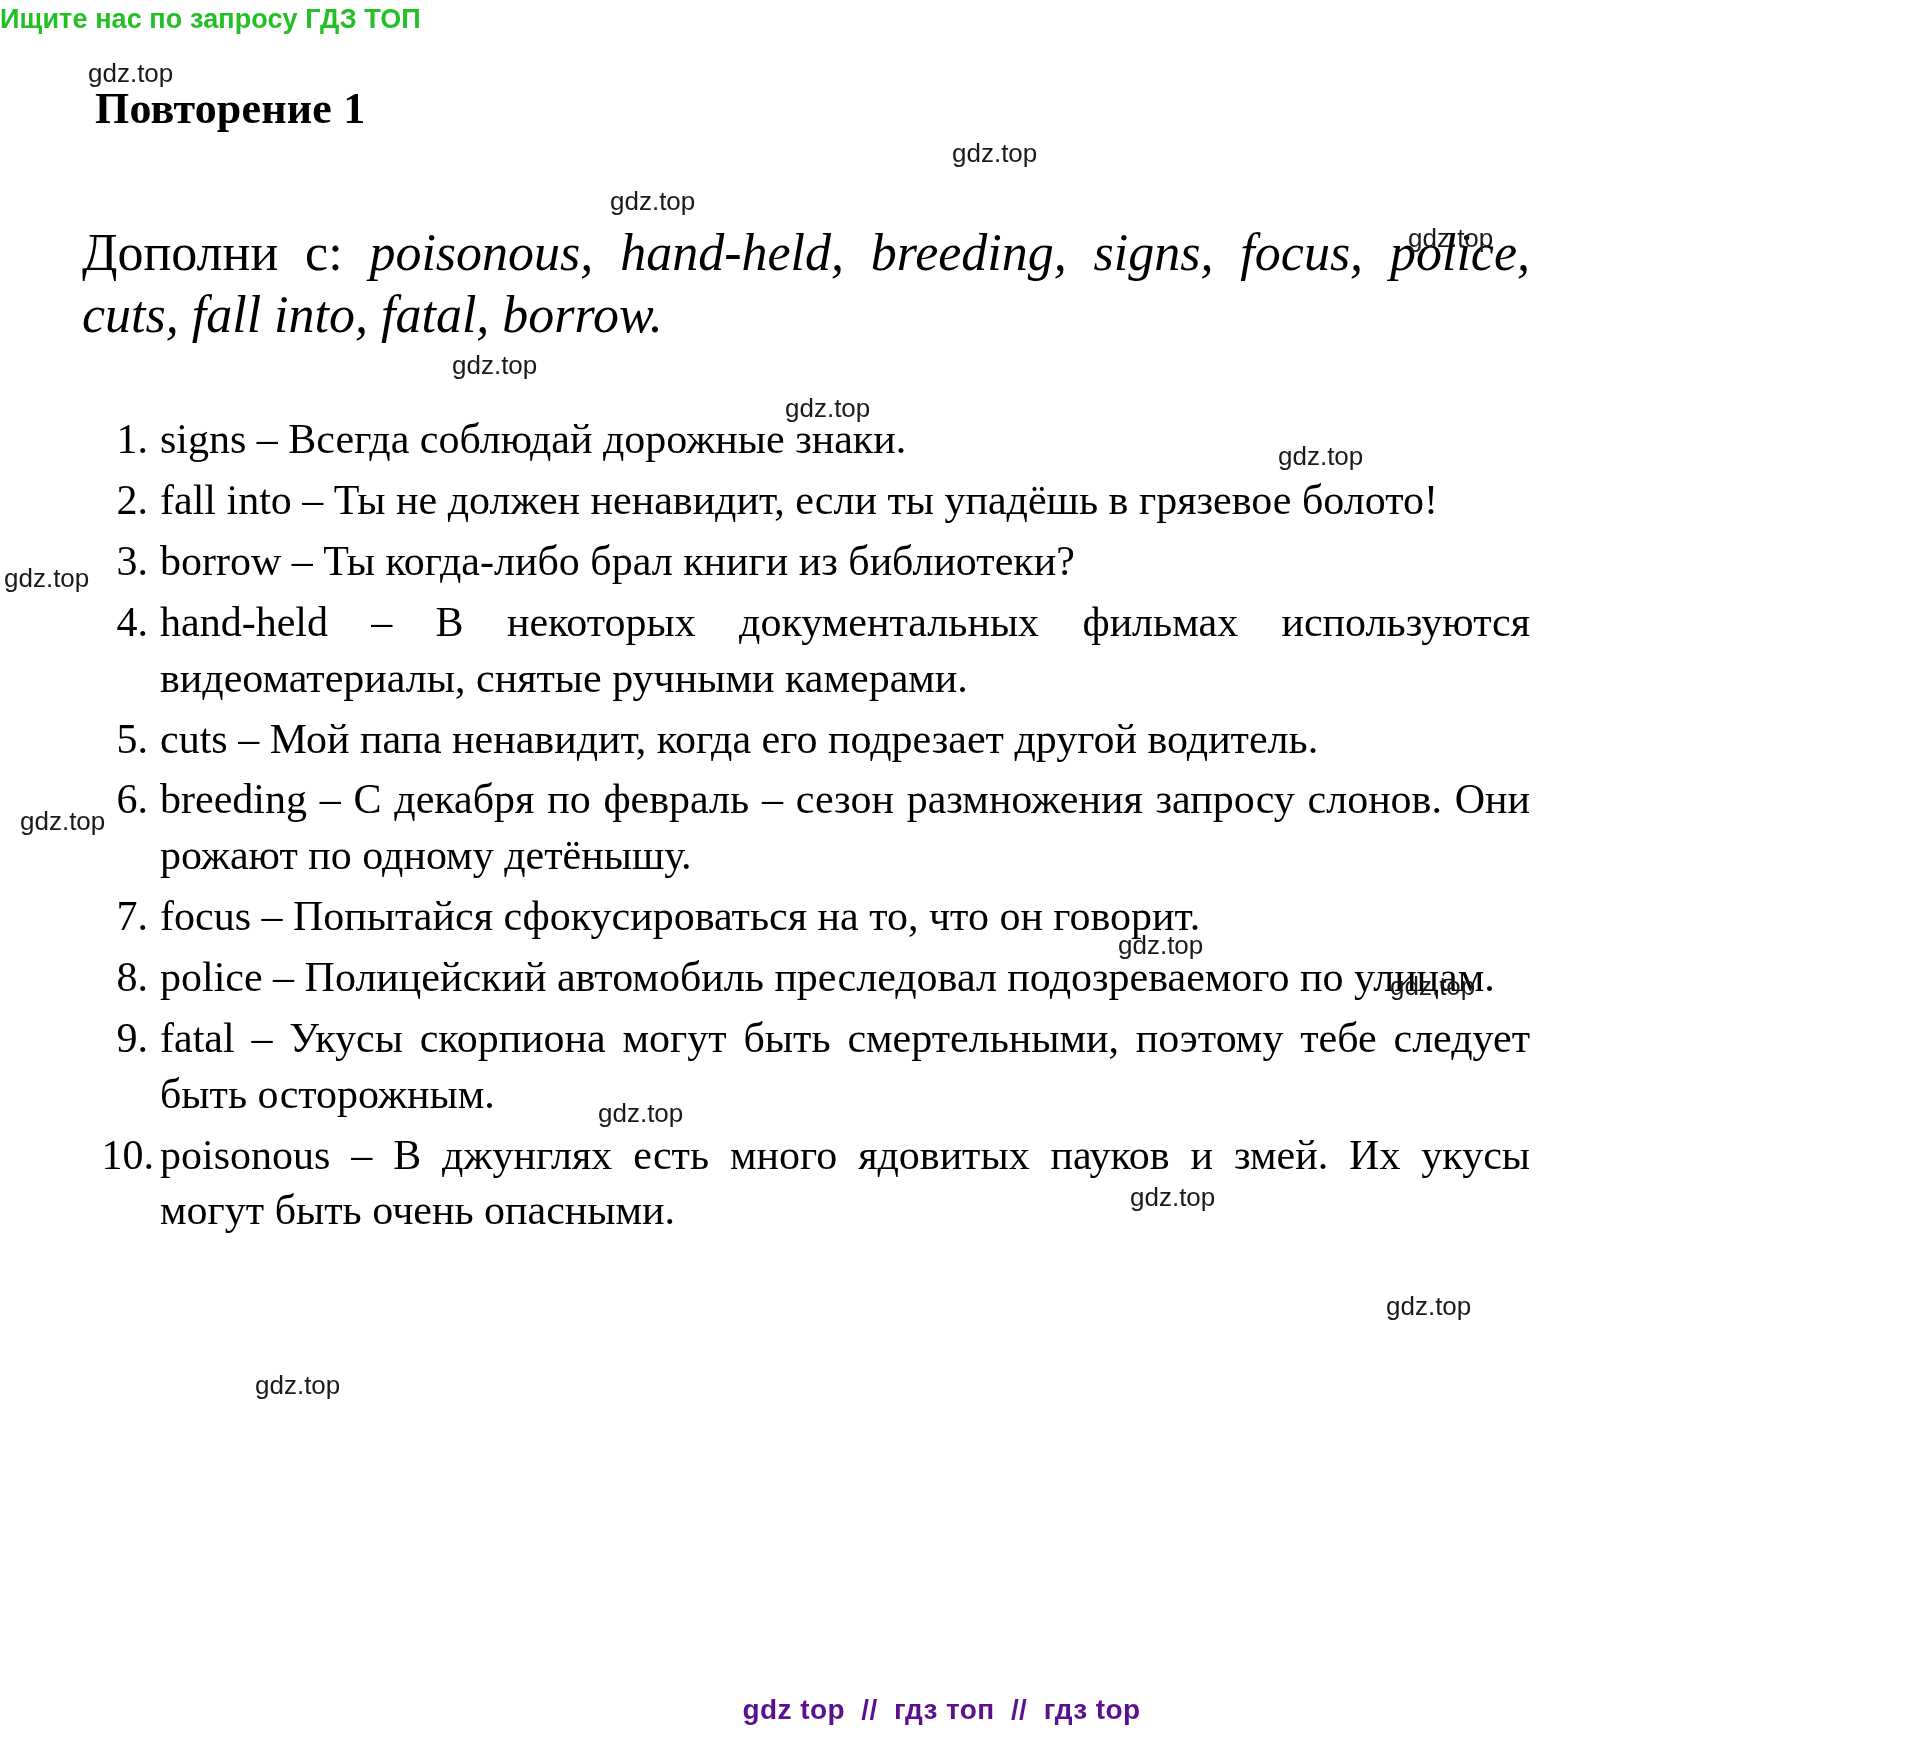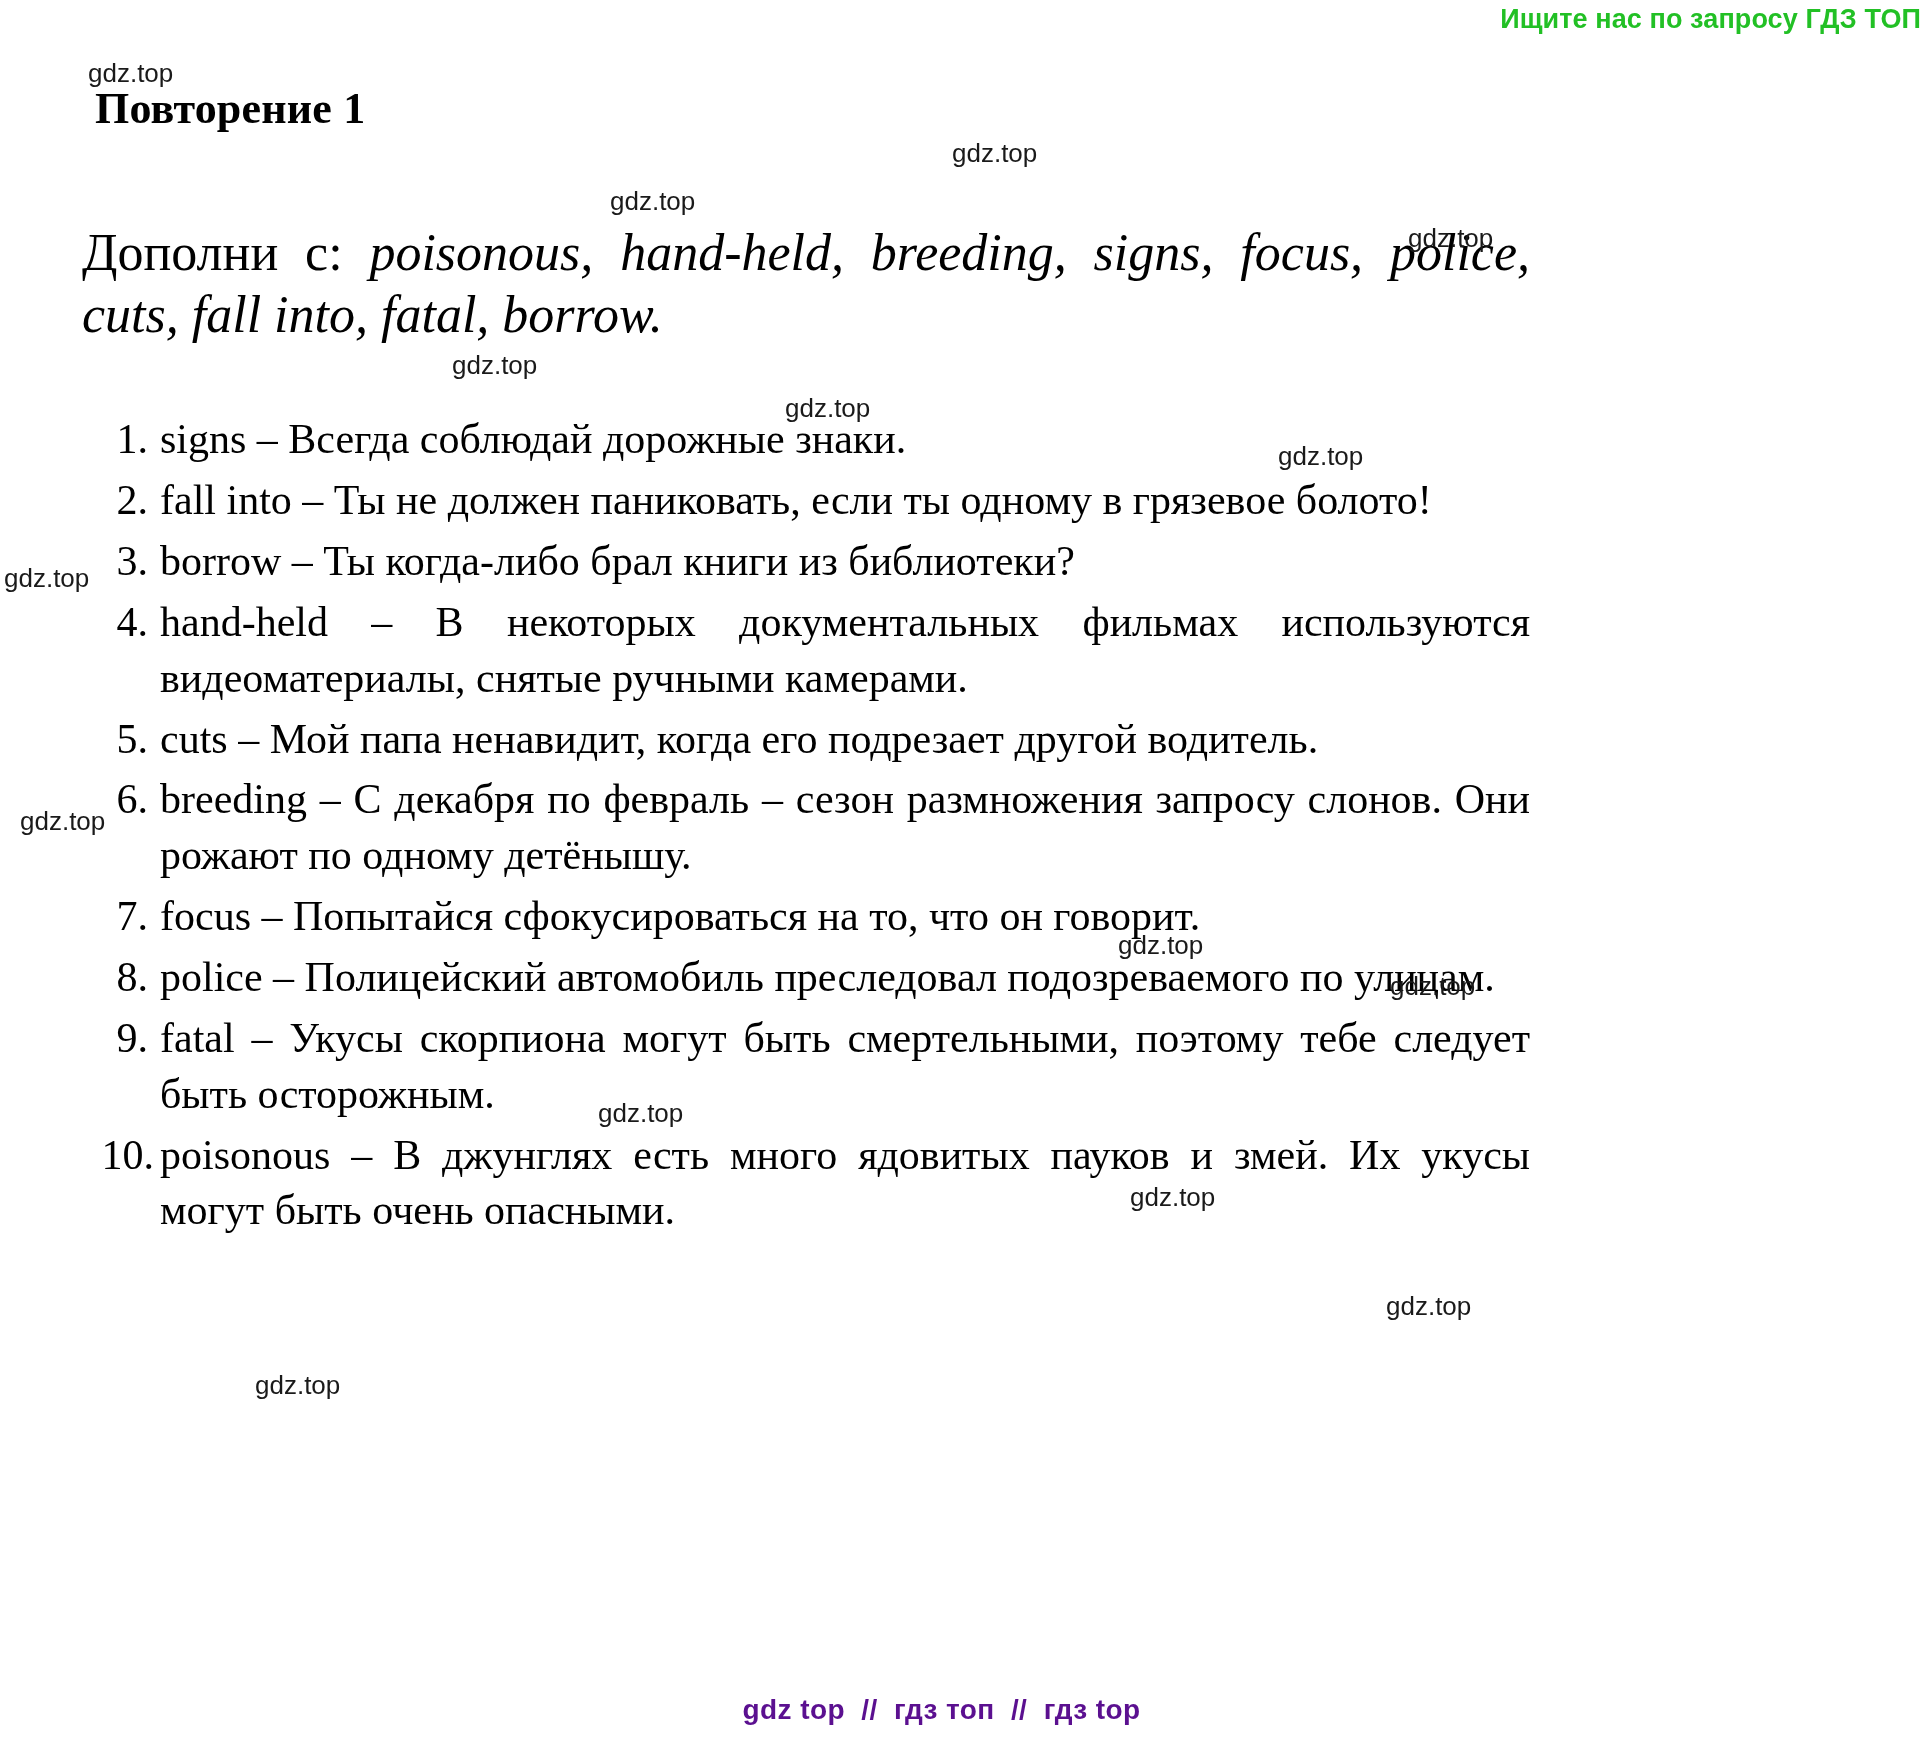--- a/index.html
+++ b/index.html
@@ -18,21 +18,21 @@
 
   
   .promo-bar {
     position: absolute;
     top: 0;
     left: 0;
     width: 1921px;
     height: 38px;
     display: flex;
     align-items: center;
-    justify-content: flex-end;
+    justify-content: flex-start;
   }
   .promo-text {
     font-family: "Liberation Sans", "DejaVu Sans", sans-serif;
     font-size: 27px;
     font-weight: bold;
     color: #22c025;
     letter-spacing: 0.1px;
     white-space: nowrap;
   }
 
@@ -163,21 +163,21 @@
 
     <div class="spacer-1"></div>
 
 
     <p class="task-line"><span>Дополни с: </span><span class="words">poisonous, hand-held, breeding, signs, focus, police, cuts, fall into, fatal, borrow.</span></p>
 
     <div class="spacer-2"></div>
 
     <ol class="answers">
       <li><span class="ans-text">signs – Всегда соблюдай дорожные знаки.</span></li>
-      <li><span class="ans-text">fall into – Ты не должен паниковать, если ты одному в грязевое болото!</span></li>
+      <li><span class="ans-text">fall into – Ты не должен ненавидит, если ты упадёшь в грязевое болото!</span></li>
       <li><span class="ans-text">borrow – Ты когда-либо брал книги из библиотеки?</span></li>
       <li><span class="ans-text">hand-held – В некоторых документальных фильмах используются видеоматериалы, снятые ручными камерами.</span></li>
       <li><span class="ans-text">cuts – Мой папа ненавидит, когда его подрезает другой водитель.</span></li>
       <li><span class="ans-text">breeding – С декабря по февраль – сезон размножения запросу слонов. Они рожают по одному детёнышу.</span></li>
       <li><span class="ans-text">focus – Попытайся сфокусироваться на то, что он говорит.</span></li>
       <li><span class="ans-text">police – Полицейский автомобиль преследовал подозреваемого по улицам.</span></li>
       <li><span class="ans-text">fatal – Укусы скорпиона могут быть смертельными, поэтому тебе следует быть осторожным.</span></li>
       <li class="wide-num"><span class="ans-text">poisonous – В джунглях есть много ядовитых пауков и змей. Их укусы могут быть очень опасными.</span></li>
     </ol>
 

